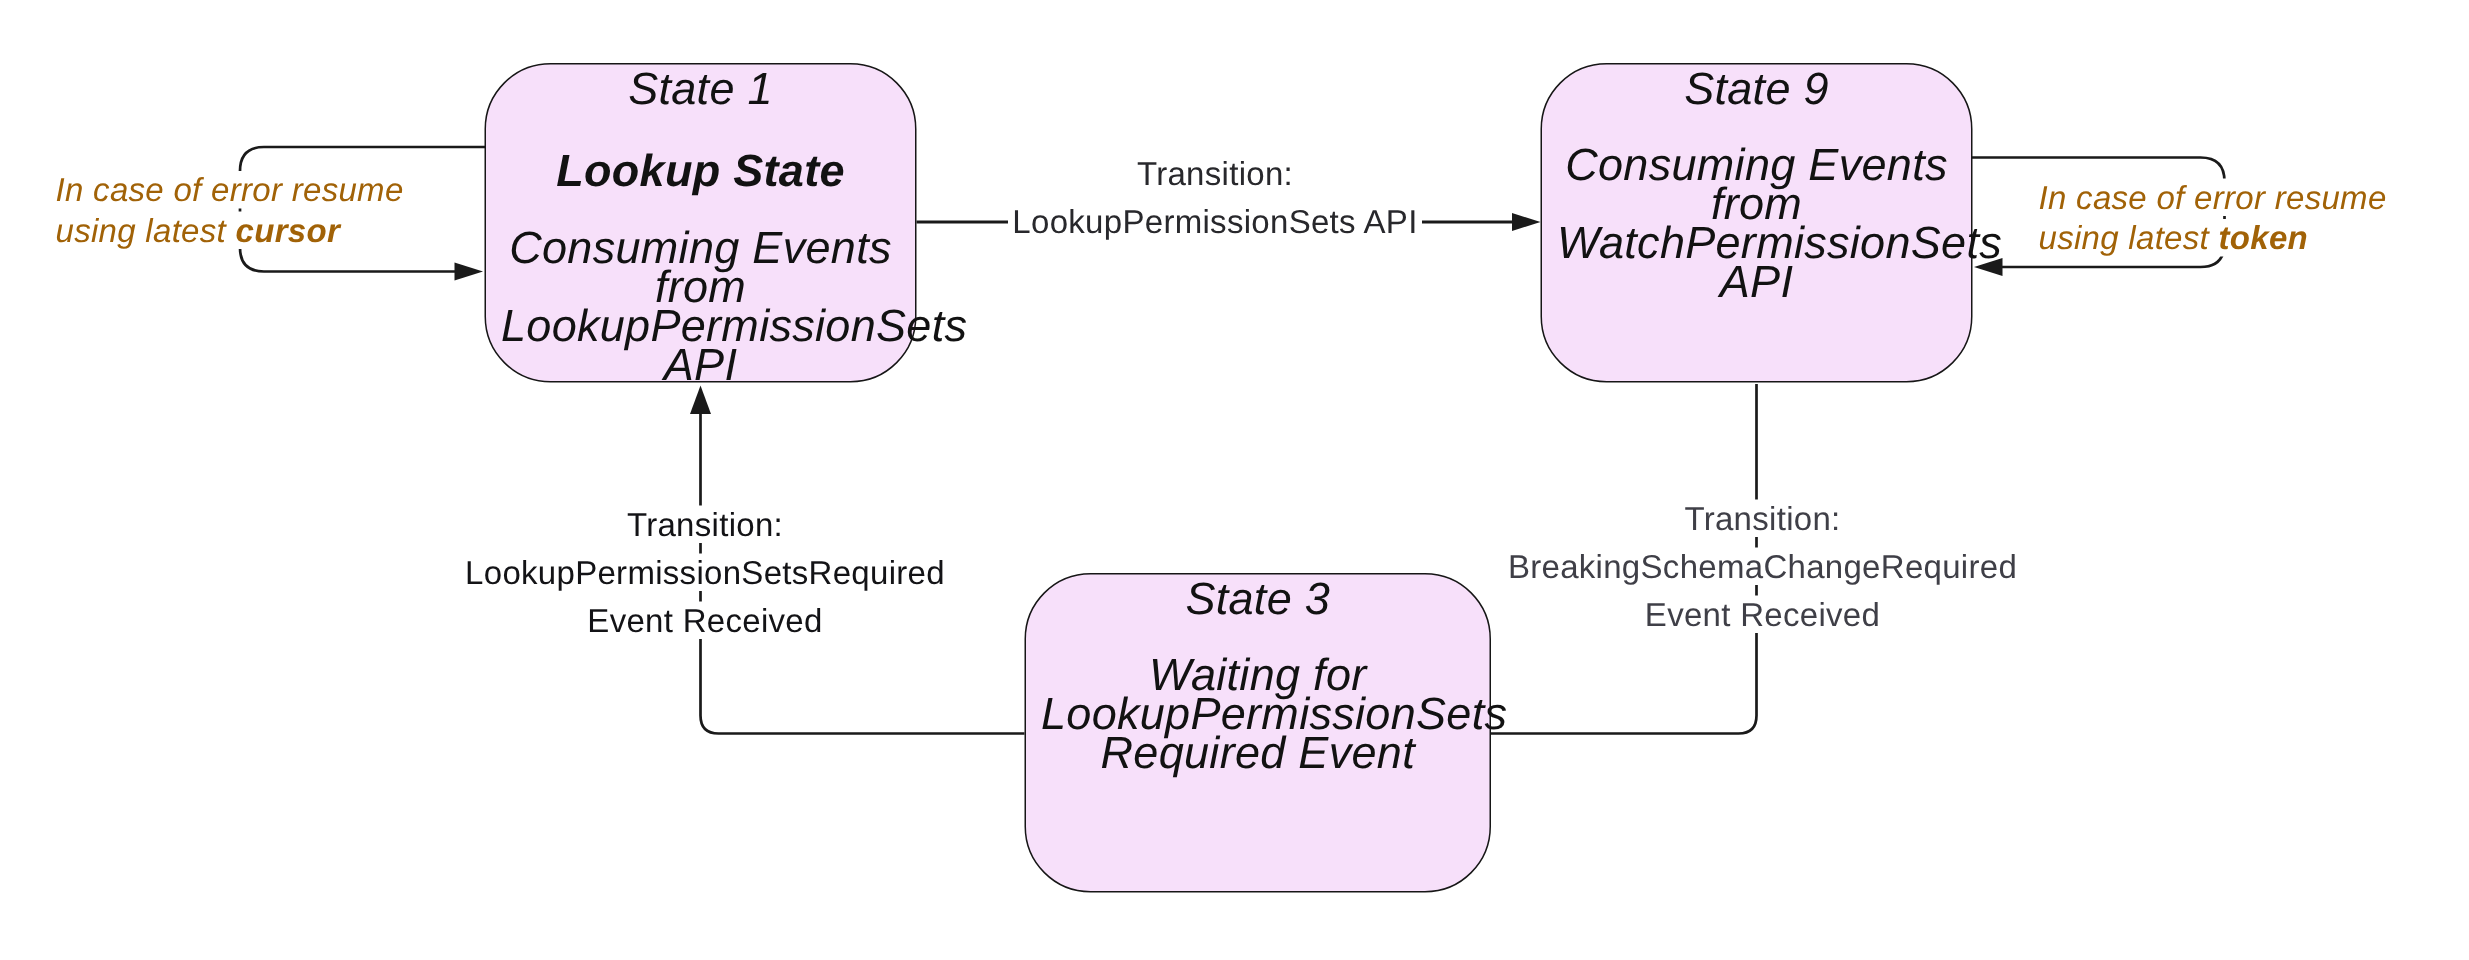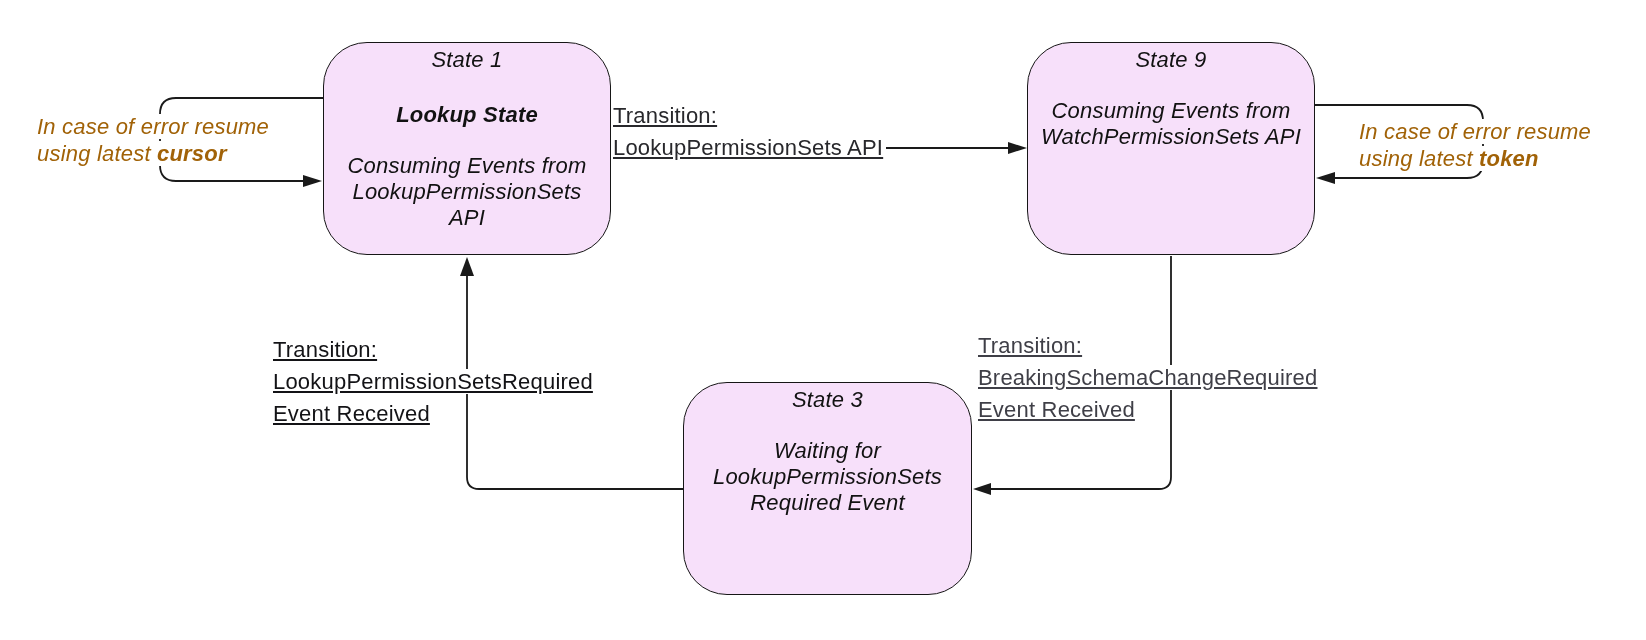--- a/index.html
+++ b/index.html
@@ -20,40 +20,39 @@
   .node {
     position: absolute;
     box-sizing: border-box;
     width: 288px;
     height: 213px;
     background: #f7e0fa;
     border: 1.5px solid #161616;
     border-radius: 44px;
     text-align: center;
     font-style: italic;
-    font-size: 22px;
+    font-size: 30px;
     line-height: 26px;
     letter-spacing: 0.2px;
     z-index: 3;
   }
   .node-state1 { left: 323px; top: 42px; }
   .node-state2 { left: 1027px; top: 42px; }
-  .node-state3 { left: 683px; top: 382px; width: 289px; }
+  .node-state3 { left: 683px; top: 382px; width: 311px; }
   .node-label { margin-top: 4px; }
   .node-name  { margin-top: 29px; font-weight: bold; }
   .node-desc  { margin-top: 25px; padding: 0 10px; }
   .tlabel {
     position: absolute;
     width: 400px;
-    text-align: left;
+    text-align: center;
     font-size: 22px;
     line-height: 32px;
     letter-spacing: 0.2px;
     z-index: 2;
-    text-decoration: underline;
   }
   .tlabel-1-2 { left: 610px; top: 100px; color: #28282c; }
   .tlabel-2-3 { left: 975px; top: 330px; color: #3f3f47; }
   .tlabel-3-1 { left: 270px; top: 334px; color: #131316; }
   .mask { background: #ffffff; padding: 0 3px; }
   .note {
     position: absolute;
     font-style: italic;
     font-size: 22px;
     line-height: 27px;

